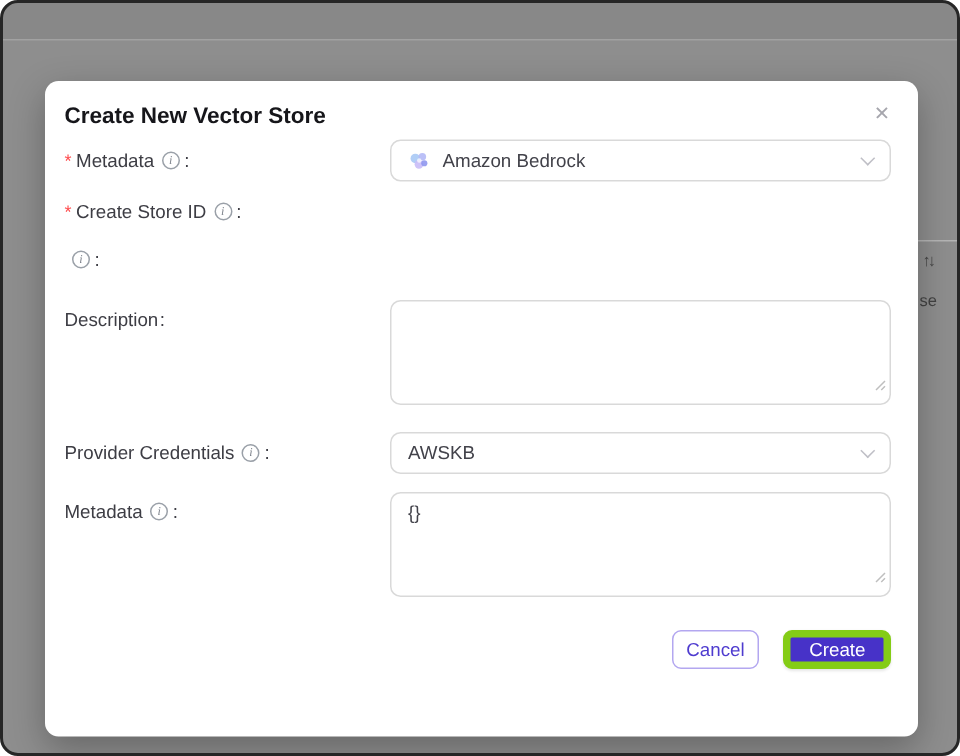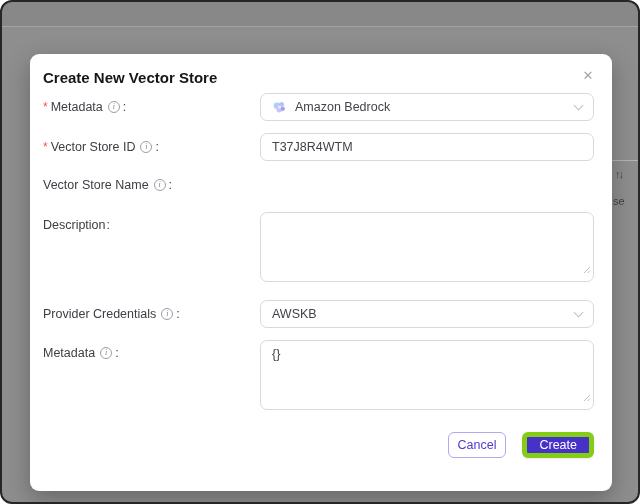--- a/index.html
+++ b/index.html
@@ -154,32 +154,28 @@
           </span>
           <span class="select-value">Amazon Bedrock</span>
           <span class="chevron"></span>
         </div>
       </div>
     </div>
 
     <div class="form-row mb16">
       <div class="form-label">
         <span class="req">*</span>
-        <span>Vector Store ID</span>
-        <span class="info-circle">i</span>
-        <span class="colon">:</span>
-      </div>
-      <div class="control">
-        <input class="ant-input" value="T37J8R4WTM" style="">
+        <span>Create Store ID</span>
+        <span class="info-circle">i</span>
+        <span class="colon">:</span>
       </div>
     </div>
 
     <div class="form-row mb19">
       <div class="form-label">
-        <span>Vector Store Name</span>
         <span class="info-circle">i</span>
         <span class="colon">:</span>
       </div>
     </div>
 
     <div class="form-row top-align mb18">
       <div class="form-label">
         <span>Description</span>
         <span class="colon">:</span>
       </div>

